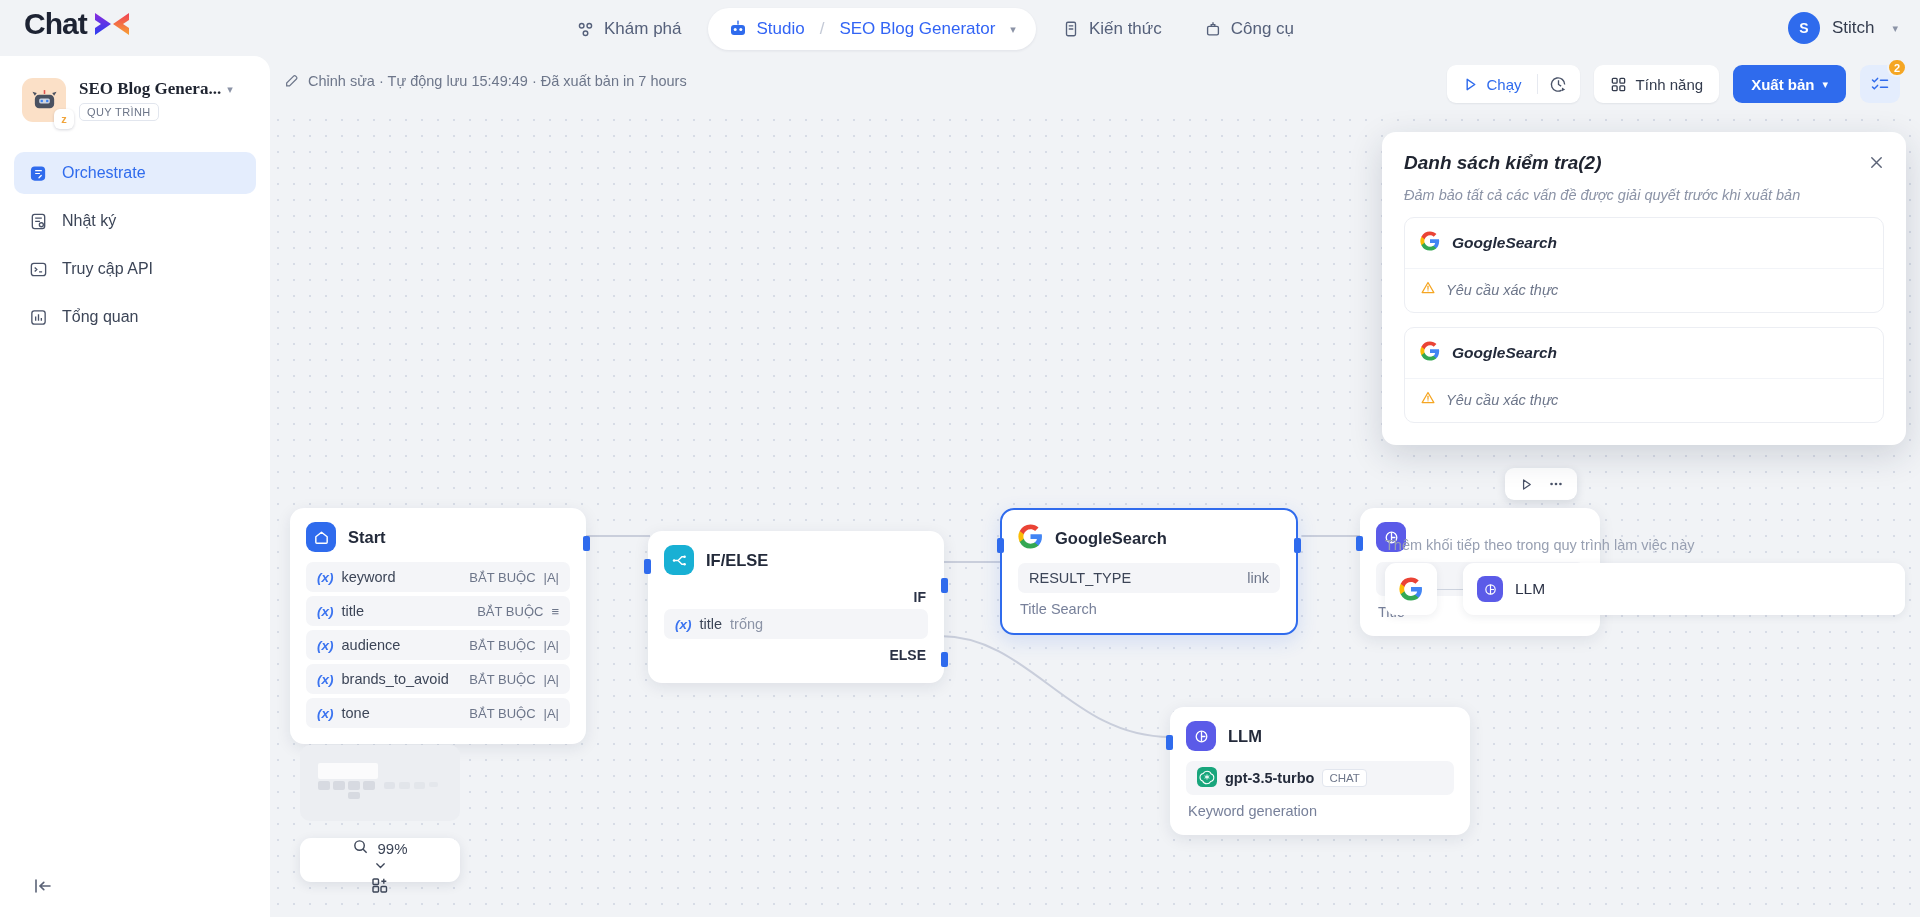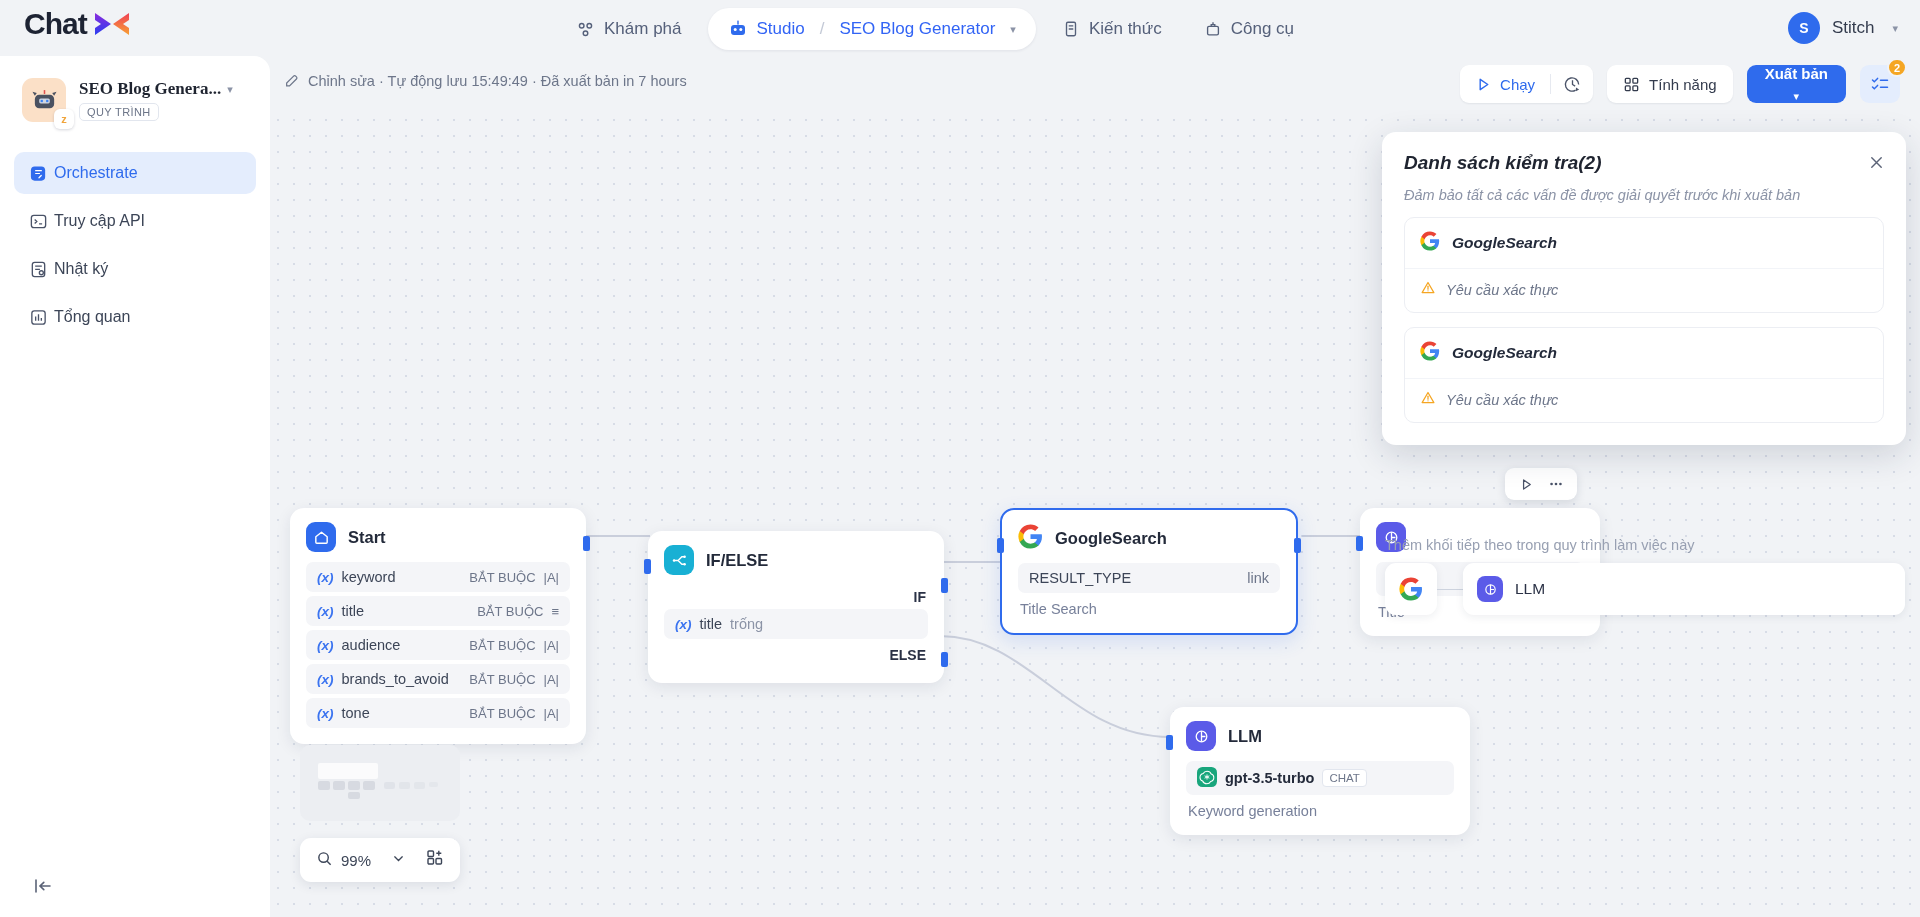--- a/index.html
+++ b/index.html
@@ -62,21 +62,21 @@
   }
   .bot-meta { display: flex; flex-direction: column; gap: 4px; min-width: 0; }
   .bot-title-row { display: flex; align-items: center; gap: 0; font-family: Liberation Serif, serif; }
   .bot-title { font-size: 17px; font-weight: 700; color: #1f2430; white-space: nowrap; }
   .bot-tag {
     align-self: flex-start; font-size: 11px; letter-spacing: .4px; color: #6c7governed;
     color: #6c7588; border: 1px solid #e2e6ee; border-radius: 5px; padding: 2px 7px; background: #fff;
   }
   .side-list { margin-top: 22px; padding: 0 14px; display: flex; flex-direction: column; gap: 6px; }
   .side-item {
-    display: flex; align-items: center; gap: 6px; height: 42px; padding: 0 14px;
+    display: flex; align-items: center; gap: 14px; height: 42px; padding: 0 14px;
     border-radius: 10px; font-size: 16px; color: #3c4557; cursor: pointer;
   }
   .side-item.active { background: #e4edfd; color: #2f6bed; font-weight: 500; }
   .side-icon { width: 20px; height: 20px; display: flex; align-items: center; justify-content: center; }
   .collapse-btn {
     position: absolute; left: 30px; bottom: 18px; width: 26px; height: 26px;
     display: flex; align-items: center; justify-content: center; cursor: pointer;
   }
 
   
@@ -96,21 +96,21 @@
   }
   .seg-div { width: 1px; height: 20px; background: #e6e9f0; }
   .seg-icon-btn { display: flex; align-items: center; justify-content: center; width: 42px; height: 38px; cursor: pointer; }
   .btn-white {
     display: flex; align-items: center; gap: 9px; height: 38px; padding: 0 16px;
     background: #fff; border-radius: 9px; font-size: 15px; color: #333b4d; cursor: pointer;
     box-shadow: 0 1px 2px rgba(20,30,60,.07);
   }
   .btn-primary {
     display: flex; align-items: center; gap: 8px; height: 38px; padding: 0 18px;
-    background: #2f6bed; border-radius: 9px; font-size: 15px; font-weight: 600; color: #fff; cursor: pointer; flex-direction: column;
+    background: #2f6bed; border-radius: 9px; font-size: 15px; font-weight: 600; color: #fff; cursor: pointer;
   }
   .check-btn {
     position: relative; width: 40px; height: 38px; border-radius: 9px; background: #e4edfd;
     display: flex; align-items: center; justify-content: center; cursor: pointer;
   }
   .check-badge {
     position: absolute; top: -7px; right: -7px; min-width: 19px; height: 19px; padding: 0 5px;
     border-radius: 10px; background: #f5a623; color: #fff; font-size: 11px; font-weight: 700;
     display: flex; align-items: center; justify-content: center; border: 2px solid #f1f3f6;
   }
@@ -152,21 +152,21 @@
 
   .minimap {
     position: absolute; left: 300px; top: 745px; width: 160px; height: 76px;
     background: #eceef2; border-radius: 10px; overflow: hidden;
   }
   .mm-b { position: absolute; background: #d7dae1; border-radius: 2px; }
   .mm-w { position: absolute; background: #fbfbfc; border-radius: 2px; }
   .zoombar {
     position: absolute; left: 300px; top: 838px; width: 160px; height: 44px;
     background: #fff; border-radius: 11px; display: flex; align-items: center; justify-content: space-between;
-    padding: 0 16px; box-shadow: 0 3px 12px rgba(25,35,70,.10);
+    padding: 0 16px; box-shadow: 0 3px 12px rgba(25,35,70,.10); flex-direction: column;
   }
   .zoom-left { display: flex; align-items: center; gap: 8px; font-size: 15px; color: #3c4557; }
 
   
   .suggest-wrap { position: absolute; left: 1115px; top: 425px; width: 520px; }
   .suggest-label { font-size: 14.5px; color: #98a0b2; margin-bottom: 10px; }
   .suggest-row { display: flex; align-items: center; }
   .suggest-g {
     width: 52px; height: 52px; background: #fff; border-radius: 11px;
     display: flex; align-items: center; justify-content: center; box-shadow: 0 2px 8px rgba(25,35,70,.08);
@@ -294,35 +294,35 @@
             <rect x="2" y="2.5" width="15" height="15" rx="4" fill="#2f6bed"></rect>
             <path d="M7 7h6M7 10h4" stroke="#fff" stroke-width="1.3" stroke-linecap="round"></path>
             <path d="M10.5 14.5l2.4-2.4" stroke="#fff" stroke-width="1.3" stroke-linecap="round"></path>
           </svg>
       </span>
       <span>Orchestrate</span>
     </div>
     <div class="side-item">
       <span class="side-icon">
         <svg width="19" height="19" viewBox="0 0 20 20" fill="none" stroke="#4a5368" stroke-width="1.4">
-            <rect x="2.5" y="3.5" width="15" height="13" rx="2.6"></rect>
-            <path d="M6 8l2.2 2-2.2 2M10.6 12.5h3.2"></path>
-          </svg>
-      </span>
-      <span>Truy cập API</span>
+            <rect x="3.5" y="2.5" width="13" height="15" rx="2.4"></rect>
+            <path d="M6.5 6.5h7M6.5 9.8h5"></path>
+            <circle cx="13" cy="13.4" r="2.1"></circle>
+          </svg>
+      </span>
+      <span>Nhật ký</span>
     </div>
     <div class="side-item">
       <span class="side-icon">
         <svg width="19" height="19" viewBox="0 0 20 20" fill="none" stroke="#4a5368" stroke-width="1.4">
-            <rect x="3.5" y="2.5" width="13" height="15" rx="2.4"></rect>
-            <path d="M6.5 6.5h7M6.5 9.8h5"></path>
-            <circle cx="13" cy="13.4" r="2.1"></circle>
-          </svg>
-      </span>
-      <span>Nhật ký</span>
+            <rect x="2.5" y="3.5" width="15" height="13" rx="2.6"></rect>
+            <path d="M6 8l2.2 2-2.2 2M10.6 12.5h3.2"></path>
+          </svg>
+      </span>
+      <span>Truy cập API</span>
     </div>
     <div class="side-item">
       <span class="side-icon">
         <svg width="19" height="19" viewBox="0 0 20 20" fill="none" stroke="#4a5368" stroke-width="1.4">
             <rect x="3" y="3" width="14" height="14" rx="2.6"></rect>
             <path d="M7 13.5V9M10 13.5V6.5M13 13.5v-3"></path>
           </svg>
       </span>
       <span>Tổng quan</span>
     </div>

